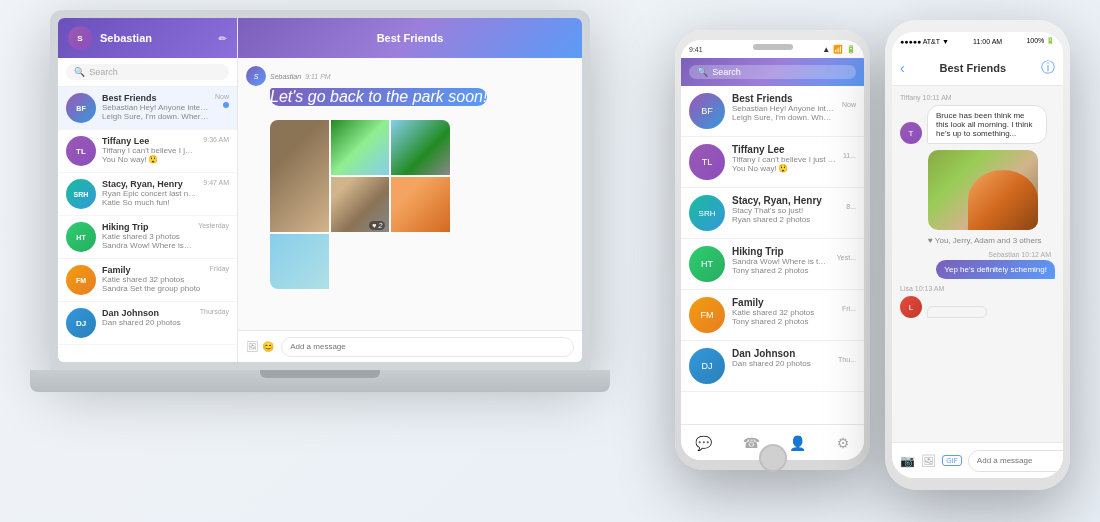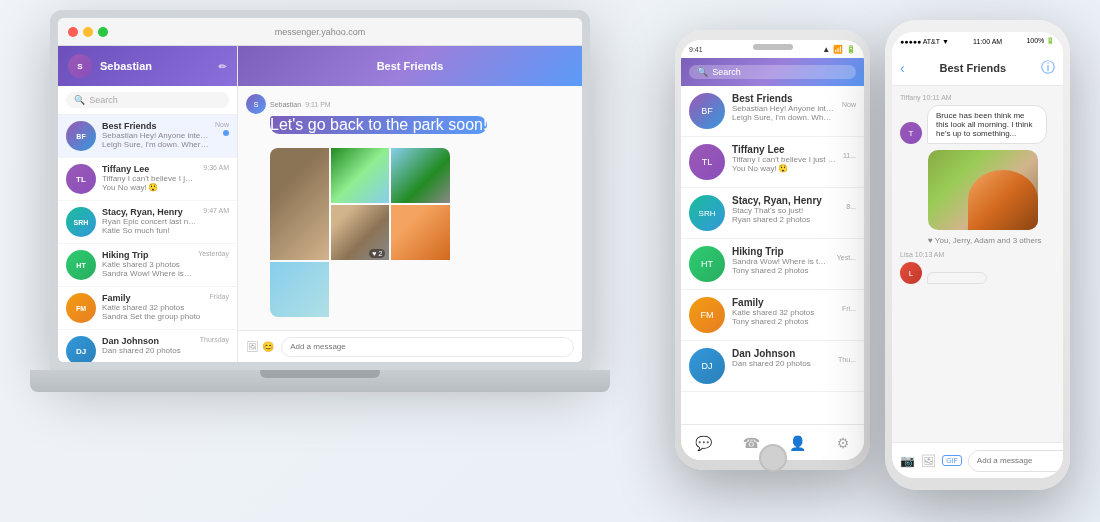--- a/index.html
+++ b/index.html
@@ -172,21 +172,21 @@
     }
     .chat-header {
       height: 40px;
       background: linear-gradient(135deg, #7b5fbb 0%, #9b7fdb 50%, #5b9bf8 100%);
       display: flex;
       align-items: center;
       justify-content: center;
     }
     .chat-header-title { color: white; font-size: 11px; font-weight: 600; }
 
-    .chat-messages { flex: 1; overflow: hidden; padding: 8px; display: flex; flex-direction: column; gap: 14px; }
+    .chat-messages { flex: 1; overflow: hidden; padding: 8px; display: flex; flex-direction: column; gap: 14px; font-style: italic; }
     .msg-incoming {
       background: linear-gradient(135deg, #7b5fbb, #5b9bf8);
       color: white;
       align-self: flex-start;
       border-radius: 4px 12px 12px 12px;
     }
 
     .photo-grid {
       display: grid;
       grid-template-columns: repeat(3, 1fr);
@@ -451,28 +451,20 @@
       border-radius: 3px;
     }
   </style>
 </head>
 <body>
 
 <div class="laptop">
   <div class="laptop-body">
     <div class="laptop-screen">
 
-      <div class="app-titlebar">
-        <div class="traffic-lights">
-          <div class="tl tl-red"></div>
-          <div class="tl tl-yellow"></div>
-          <div class="tl tl-green"></div>
-        </div>
-        <span class="app-titlebar-url">messenger.yahoo.com</span>
-      </div>
 
       <div class="app-body">
 
         <div class="sidebar">
           <div class="sidebar-header">
             <div class="sidebar-avatar av-purple">
               <div class="av-text">S</div>
             </div>
             <span class="sidebar-username">Sebastian</span>
             <span style="color:white;font-size:10px;">✏</span>
@@ -763,20 +755,26 @@
         </div>
 
         <div style="margin-left:28px;">
           <div style="width:110px;height:80px;border-radius:10px;background:linear-gradient(135deg,#88aa44 0%,#99cc55 30%,#D2B48C 60%,#8B7355 100%);position:relative;overflow:hidden;">
             <div style="position:absolute;bottom:0;right:0;width:70px;height:60px;background:linear-gradient(135deg,#F4A460,#D2691E,#8B4513);border-radius:50% 50% 0 0;"></div>
           </div>
         </div>
 
         <div style="margin-left:28px;font-size:8px;color:#888;">♥ You, Jerry, Adam and 3 others</div>
 
+        <div style="display:flex;flex-direction:column;align-items:flex-end;gap:2px;">
+          <div class="im-time" style="margin-right:4px;">Sebastian 10:12 AM</div>
+          <div class="im-bubble-right">
+            Yep he's definitely scheming!
+          </div>
+        </div>
 
         <div style="display:flex;flex-direction:column;gap:2px;">
           <div class="im-name">Lisa <span class="im-time">10:13 AM</span></div>
           <div class="im-row">
             <div class="im-avatar" style="background:linear-gradient(135deg,#e74c3c,#c0392b);display:flex;align-items:center;justify-content:center;">
               <span style="color:white;font-size:8px;">L</span>
             </div>
             <div class="im-bubble-left" style="width:60px;height:12px;background:#f5f5f5;"></div>
           </div>
         </div>

